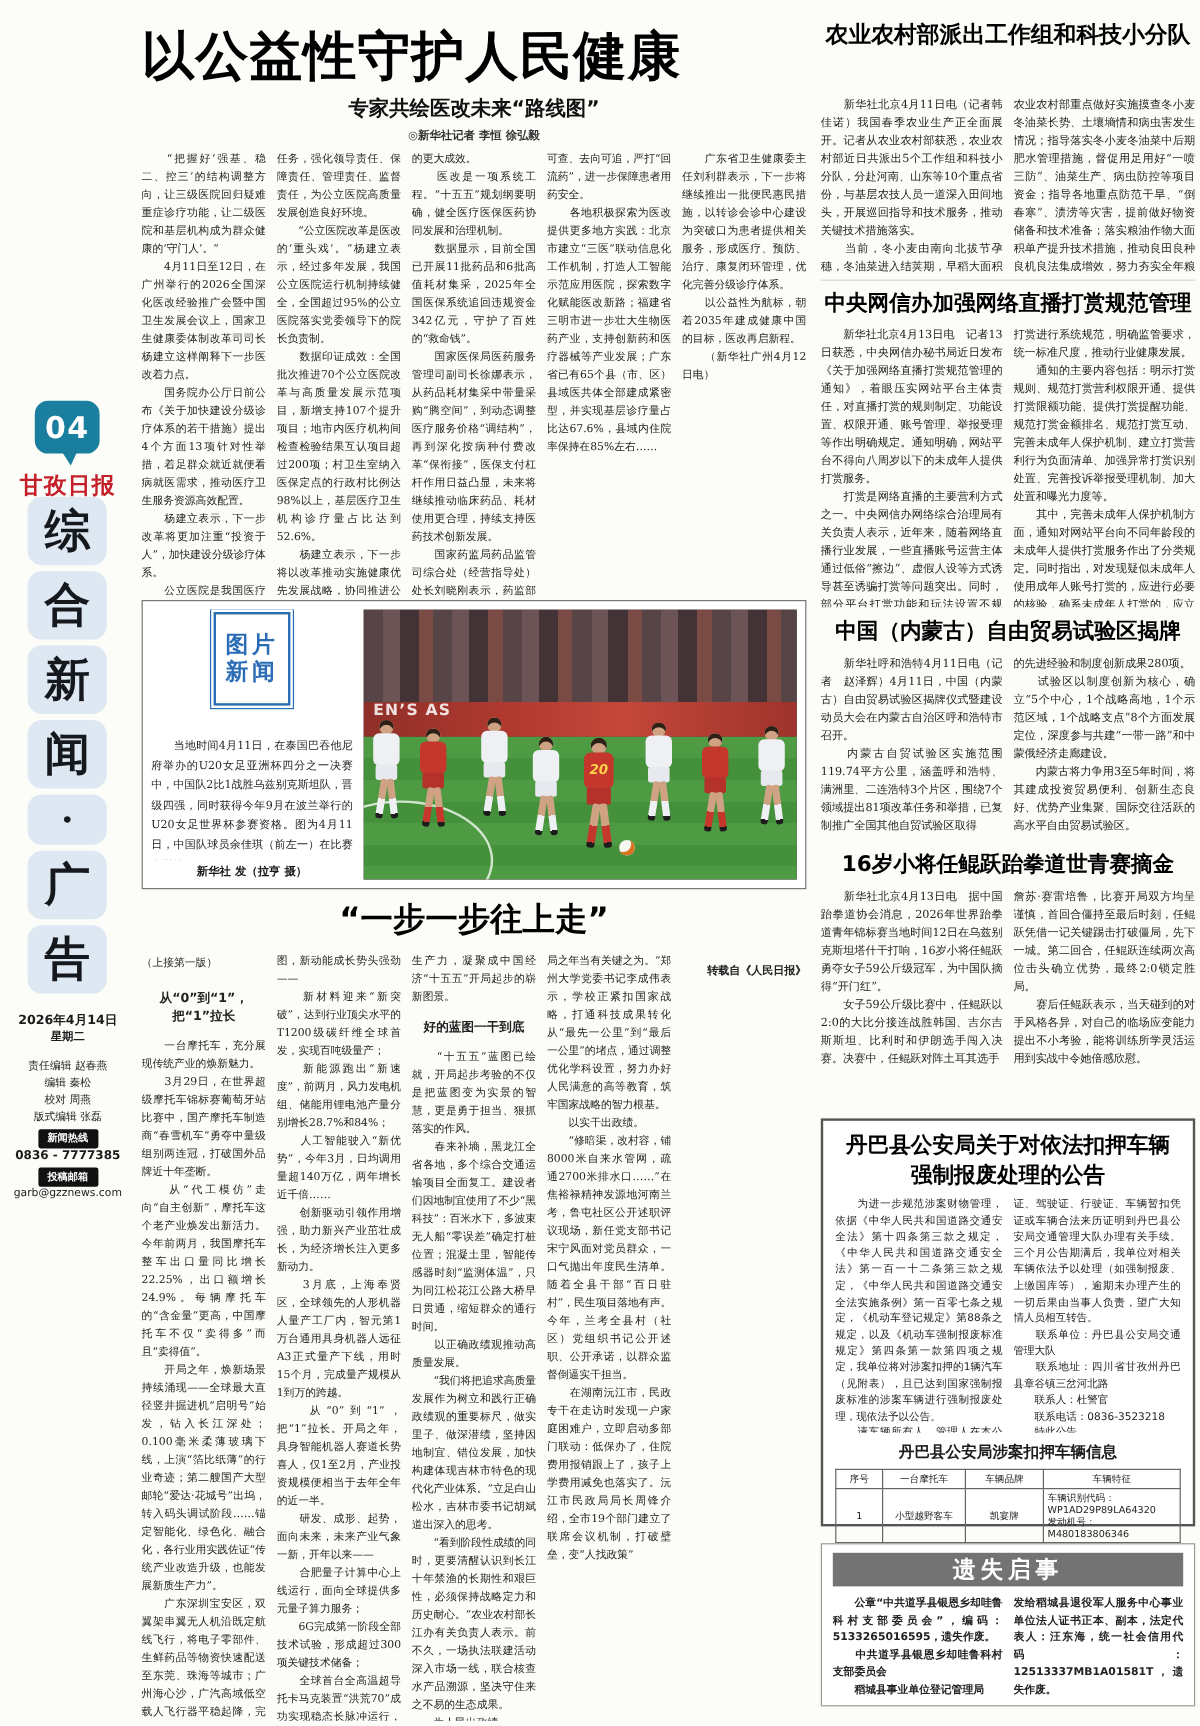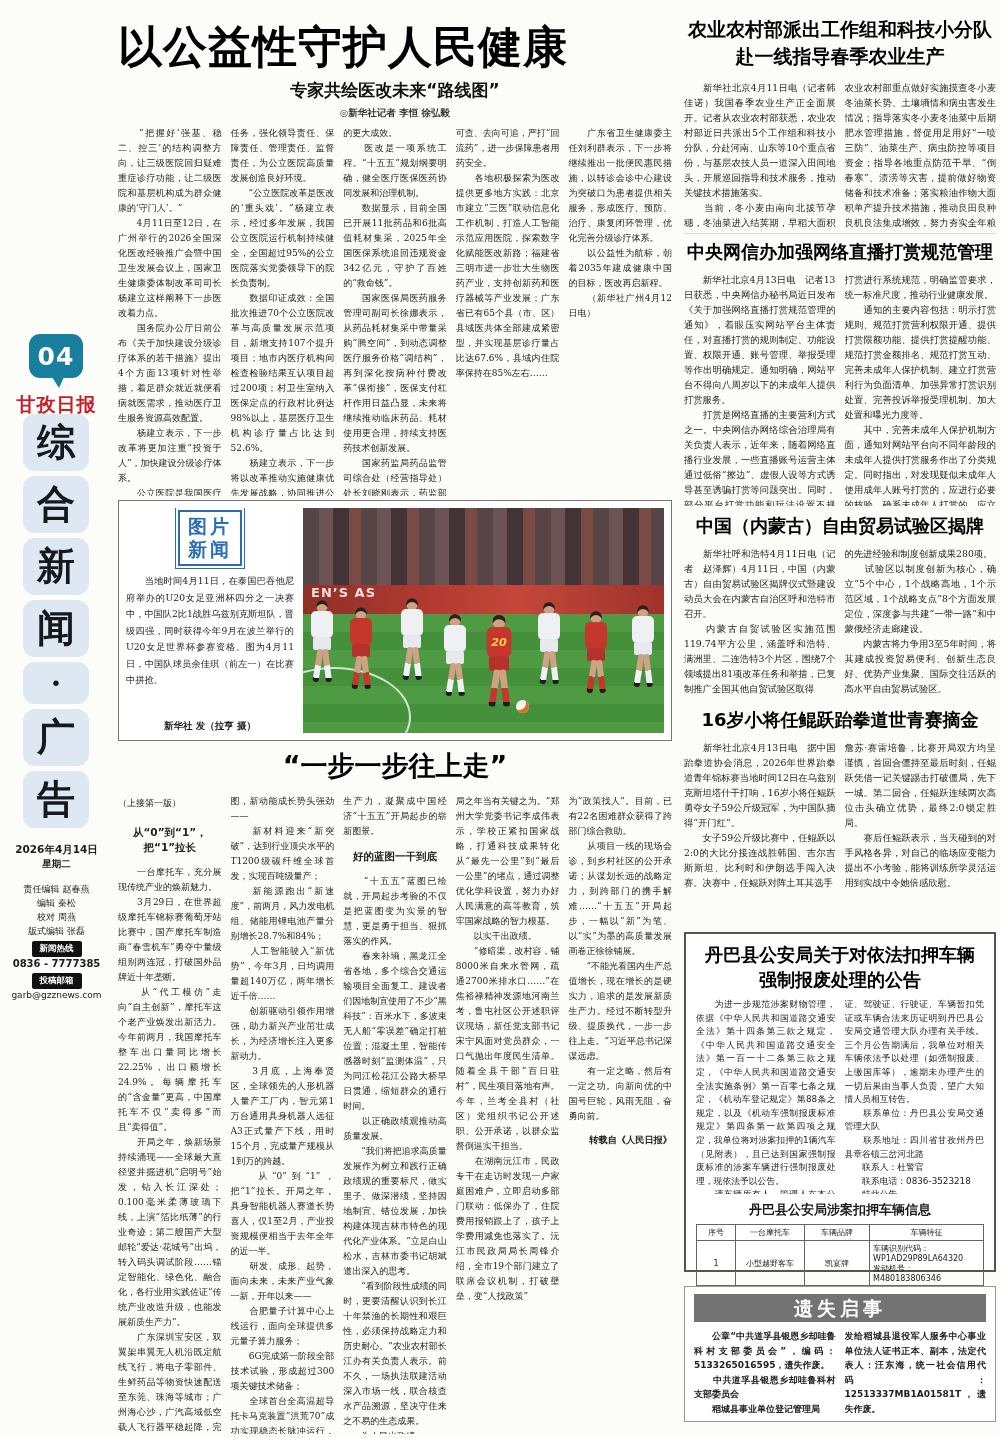--- a/index.html
+++ b/index.html
@@ -38,22 +38,22 @@
   #lead-title{left:118px;top:18px;width:554px;font-size:44px;font-weight:900;
               letter-spacing:1px;color:#000}
   #lead-sub{left:118px;top:79px;width:554px;text-align:center;font-size:17px;font-weight:600;color:#111}
   #lead-by{left:118px;top:107px;width:554px;text-align:center;font-size:9.5px;font-weight:700;color:#333}
   #lead-cols{left:118px;top:126px;width:554px;height:370px;font-size:9px;line-height:15px;color:#222}
 
   
   #photo-box{left:118px;top:500px;width:554px;height:241px;border:1px solid #777;background:#fff;
              box-sizing:border-box;padding:7px;display:flex;gap:9px}
   .photo-left{width:168px;display:flex;flex-direction:column;overflow:hidden}
-  .phototag{margin:2px auto 7px;border:2px solid #2a6db5;outline:1px solid #2a6db5;outline-offset:2px;
-            padding:3px 8px;color:#2a6db5;font-weight:800;font-size:19px;line-height:23px;
+  .phototag{margin:2px auto 26px;border:2px solid #2a6db5;outline:1px solid #2a6db5;outline-offset:2px;
+            padding:14px 8px;color:#2a6db5;font-weight:800;font-size:19px;line-height:23px;
             text-align:right;letter-spacing:3px}
   .photocap{font-size:9.2px;line-height:16.5px;text-align:justify;white-space:pre-line;flex:1;overflow:hidden}
   .photocredit{font-size:9.5px;font-weight:700;text-align:center;margin-top:4px}
   .photo{flex:1;position:relative;overflow:hidden;background:#4d3c3e}
   .stands{position:absolute;left:0;top:0;right:0;height:34%;
           background:repeating-linear-gradient(90deg,#574447 0 16px,#6b5356 16px 30px,#433236 30px 46px,#7a4a44 46px 58px)}
   .banner{position:absolute;left:0;top:34%;right:0;height:13%;display:flex;align-items:flex-start;
           padding-left:8px;color:rgba(255,255,255,.85);font-weight:800;font-size:13px;letter-spacing:1px;
           background:linear-gradient(90deg,#8f2f28,#b23a30 35%,#c4473a 60%,#9e332b)}
   .pitch{position:absolute;left:0;top:47%;right:0;bottom:0;
@@ -285,31 +285,26 @@
 　　“看到阶段性成绩的同时，更要清醒认识到长江十年禁渔的长期性和艰巨性，必须保持战略定力和历史耐心。”农业农村部长江办有关负责人表示。前不久，一场执法联建活动深入市场一线，联合核查水产品溯源，坚决守住来之不易的生态成果。
 　　为人民出政绩。
 　　青青麦苗拔节起身，在山东沂南县湖头镇的麦田，电力服务的端口直接挪到了田间。“电接到了地头，水肥一滴不漏喂到麦苗根上！”种植户笑脸的背后，是供电部门“当日勘察、快接早用”的贴心护航。国网沂南县供电公司营销部主任李险江说：“把春耕春灌保电作为民生大事，助力守护粮食安全的压舱石。”
 　　“十年树木，百年树人。开</div>
   </div>
   <div class="c coltext">局之年当有关键之为。”郑州大学党委书记李成伟表示，学校正紧扣国家战略，打通科技成果转化从“最先一公里”到“最后一公里”的堵点，通过调整优化学科设置，努力办好人民满意的高等教育，筑牢国家战略的智力根基。
 　　以实干出政绩。
 　　“修暗渠，改村容，铺8000米自来水管网，疏通2700米排水口……”在焦裕禄精神发源地河南兰考，鲁屯社区公开述职评议现场，新任党支部书记宋宁风面对党员群众，一口气抛出年度民生清单。随着全县干部“百日驻村”，民生项目落地有声。今年，兰考全县村（社区）党组织书记公开述职、公开承诺，以群众监督倒逼实干担当。
 　　在湖南沅江市，民政专干在走访时发现一户家庭困难户，立即启动多部门联动：低保办了，住院费用报销跟上了，孩子上学费用减免也落实了。沅江市民政局局长周锋介绍，全市19个部门建立了联席会议机制，打破壁垒，变“人找政策”</div>
   <div class="c">
-    <div class="coltext">为“政策找人”。目前，已有22名困难群众获得了跨部门综合救助。
-　　从项目一线的现场会诊，到乡村社区的公开承诺；从谋划长远的战略定力，到跨部门的携手解难……“十五五”开局起步，一幅以“新”为笔、以“实”为墨的高质量发展画卷正徐徐铺展。
-　　“不能光看国内生产总值增长，现在增长的是硬实力，追求的是发展新质生产力。经过不断转型升级、提质换代，一步一步往上走。”习近平总书记深谋远虑。
-　　有一定之略，然后有一定之功。向新向优的中国号巨轮，风雨无阻，奋勇向前。</div>
     <div class="source">转载自《人民日报》</div>
   </div>
 </div>
 
 <div id="r1-title" class="abs r-title">
   <div>农业农村部派出工作组和科技小分队</div>
-  <div>赴一线指导春季农业生产</div>
 </div>
 <div id="r1-body" class="abs cols serif r-body">
   <div class="c coltext">　　新华社北京4月11日电（记者韩佳诺）我国春季农业生产正全面展开。记者从农业农村部获悉，农业农村部近日共派出5个工作组和科技小分队，分赴河南、山东等10个重点省份，与基层农技人员一道深入田间地头，开展巡回指导和技术服务，推动关键技术措施落实。
 　　当前，冬小麦由南向北拔节孕穗，冬油菜进入结荚期，早稻大面积栽插。</div>
   <div class="c coltext">农业农村部重点做好实施摸查冬小麦冬油菜长势、土壤墒情和病虫害发生情况；指导落实冬小麦冬油菜中后期肥水管理措施，督促用足用好“一喷三防”、油菜生产、病虫防控等项目资金；指导各地重点防范干旱、“倒春寒”、渍涝等灾害，提前做好物资储备和技术准备；落实粮油作物大面积单产提升技术措施，推动良田良种良机良法集成增效，努力夯实全年粮食生产基础。</div>
 </div>
 <div class="abs rrule" style="top:233px"></div>
 
 <div id="r2-title" class="abs r-title">中央网信办加强网络直播打赏规范管理</div>
 <div id="r2-body" class="abs cols serif r-body">

